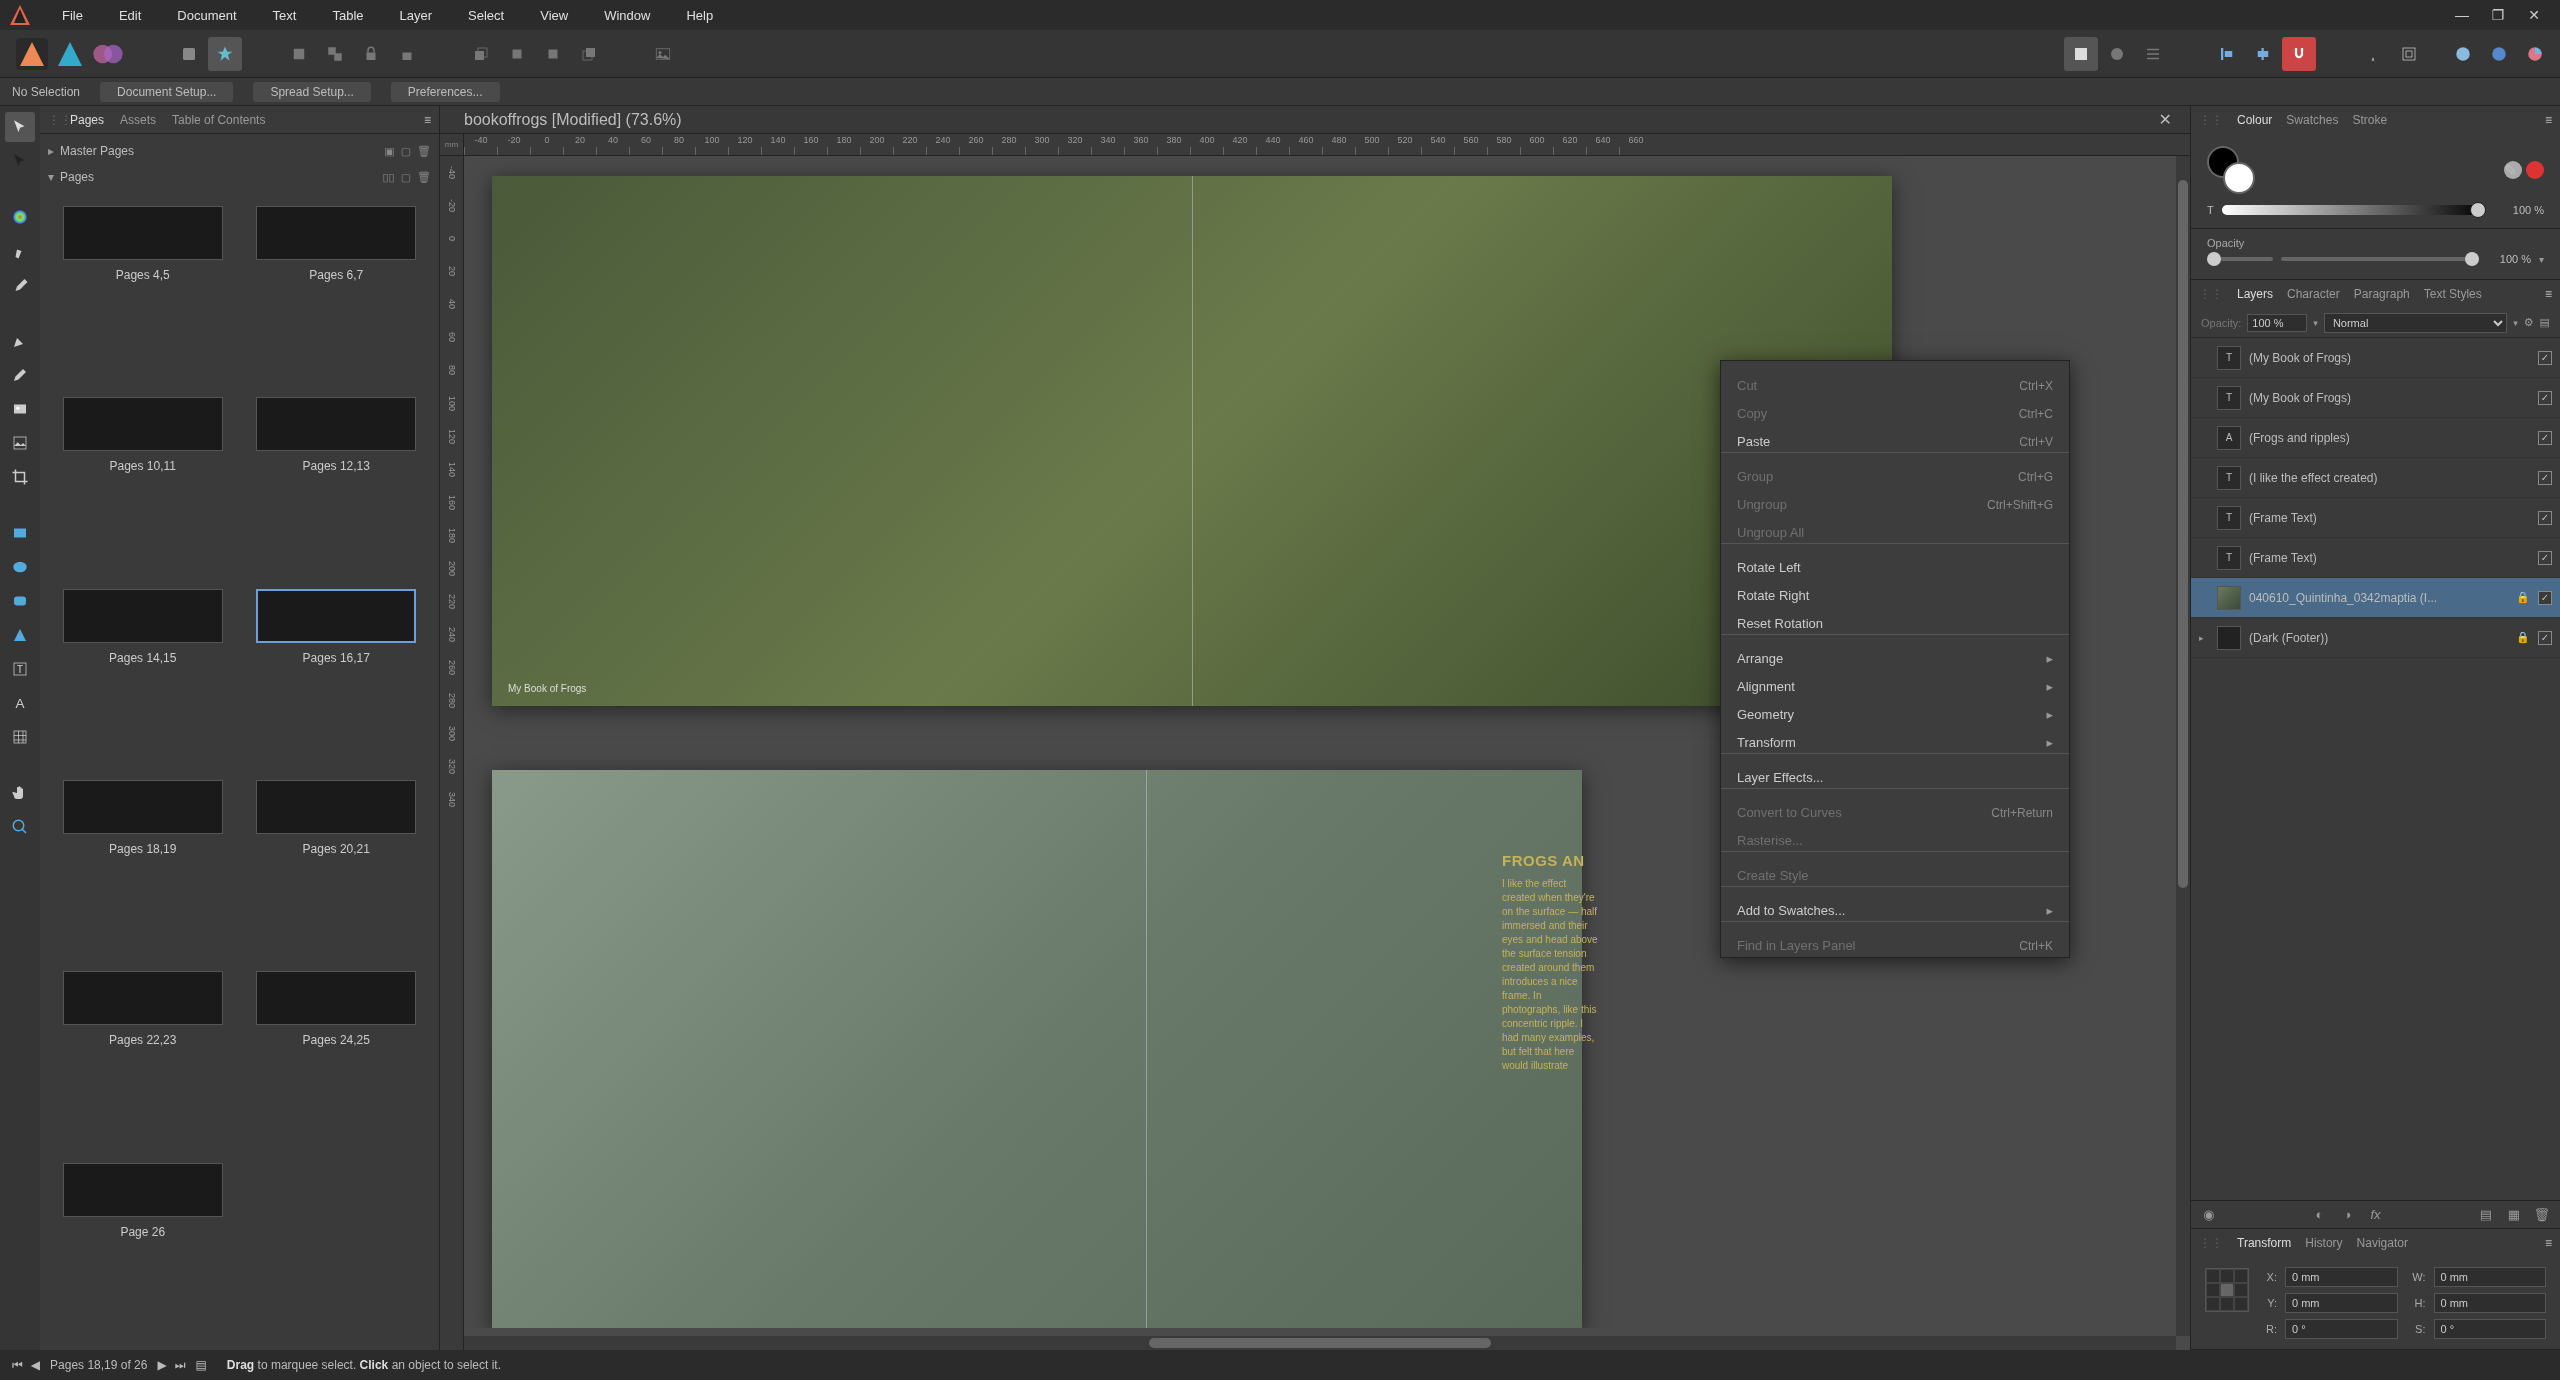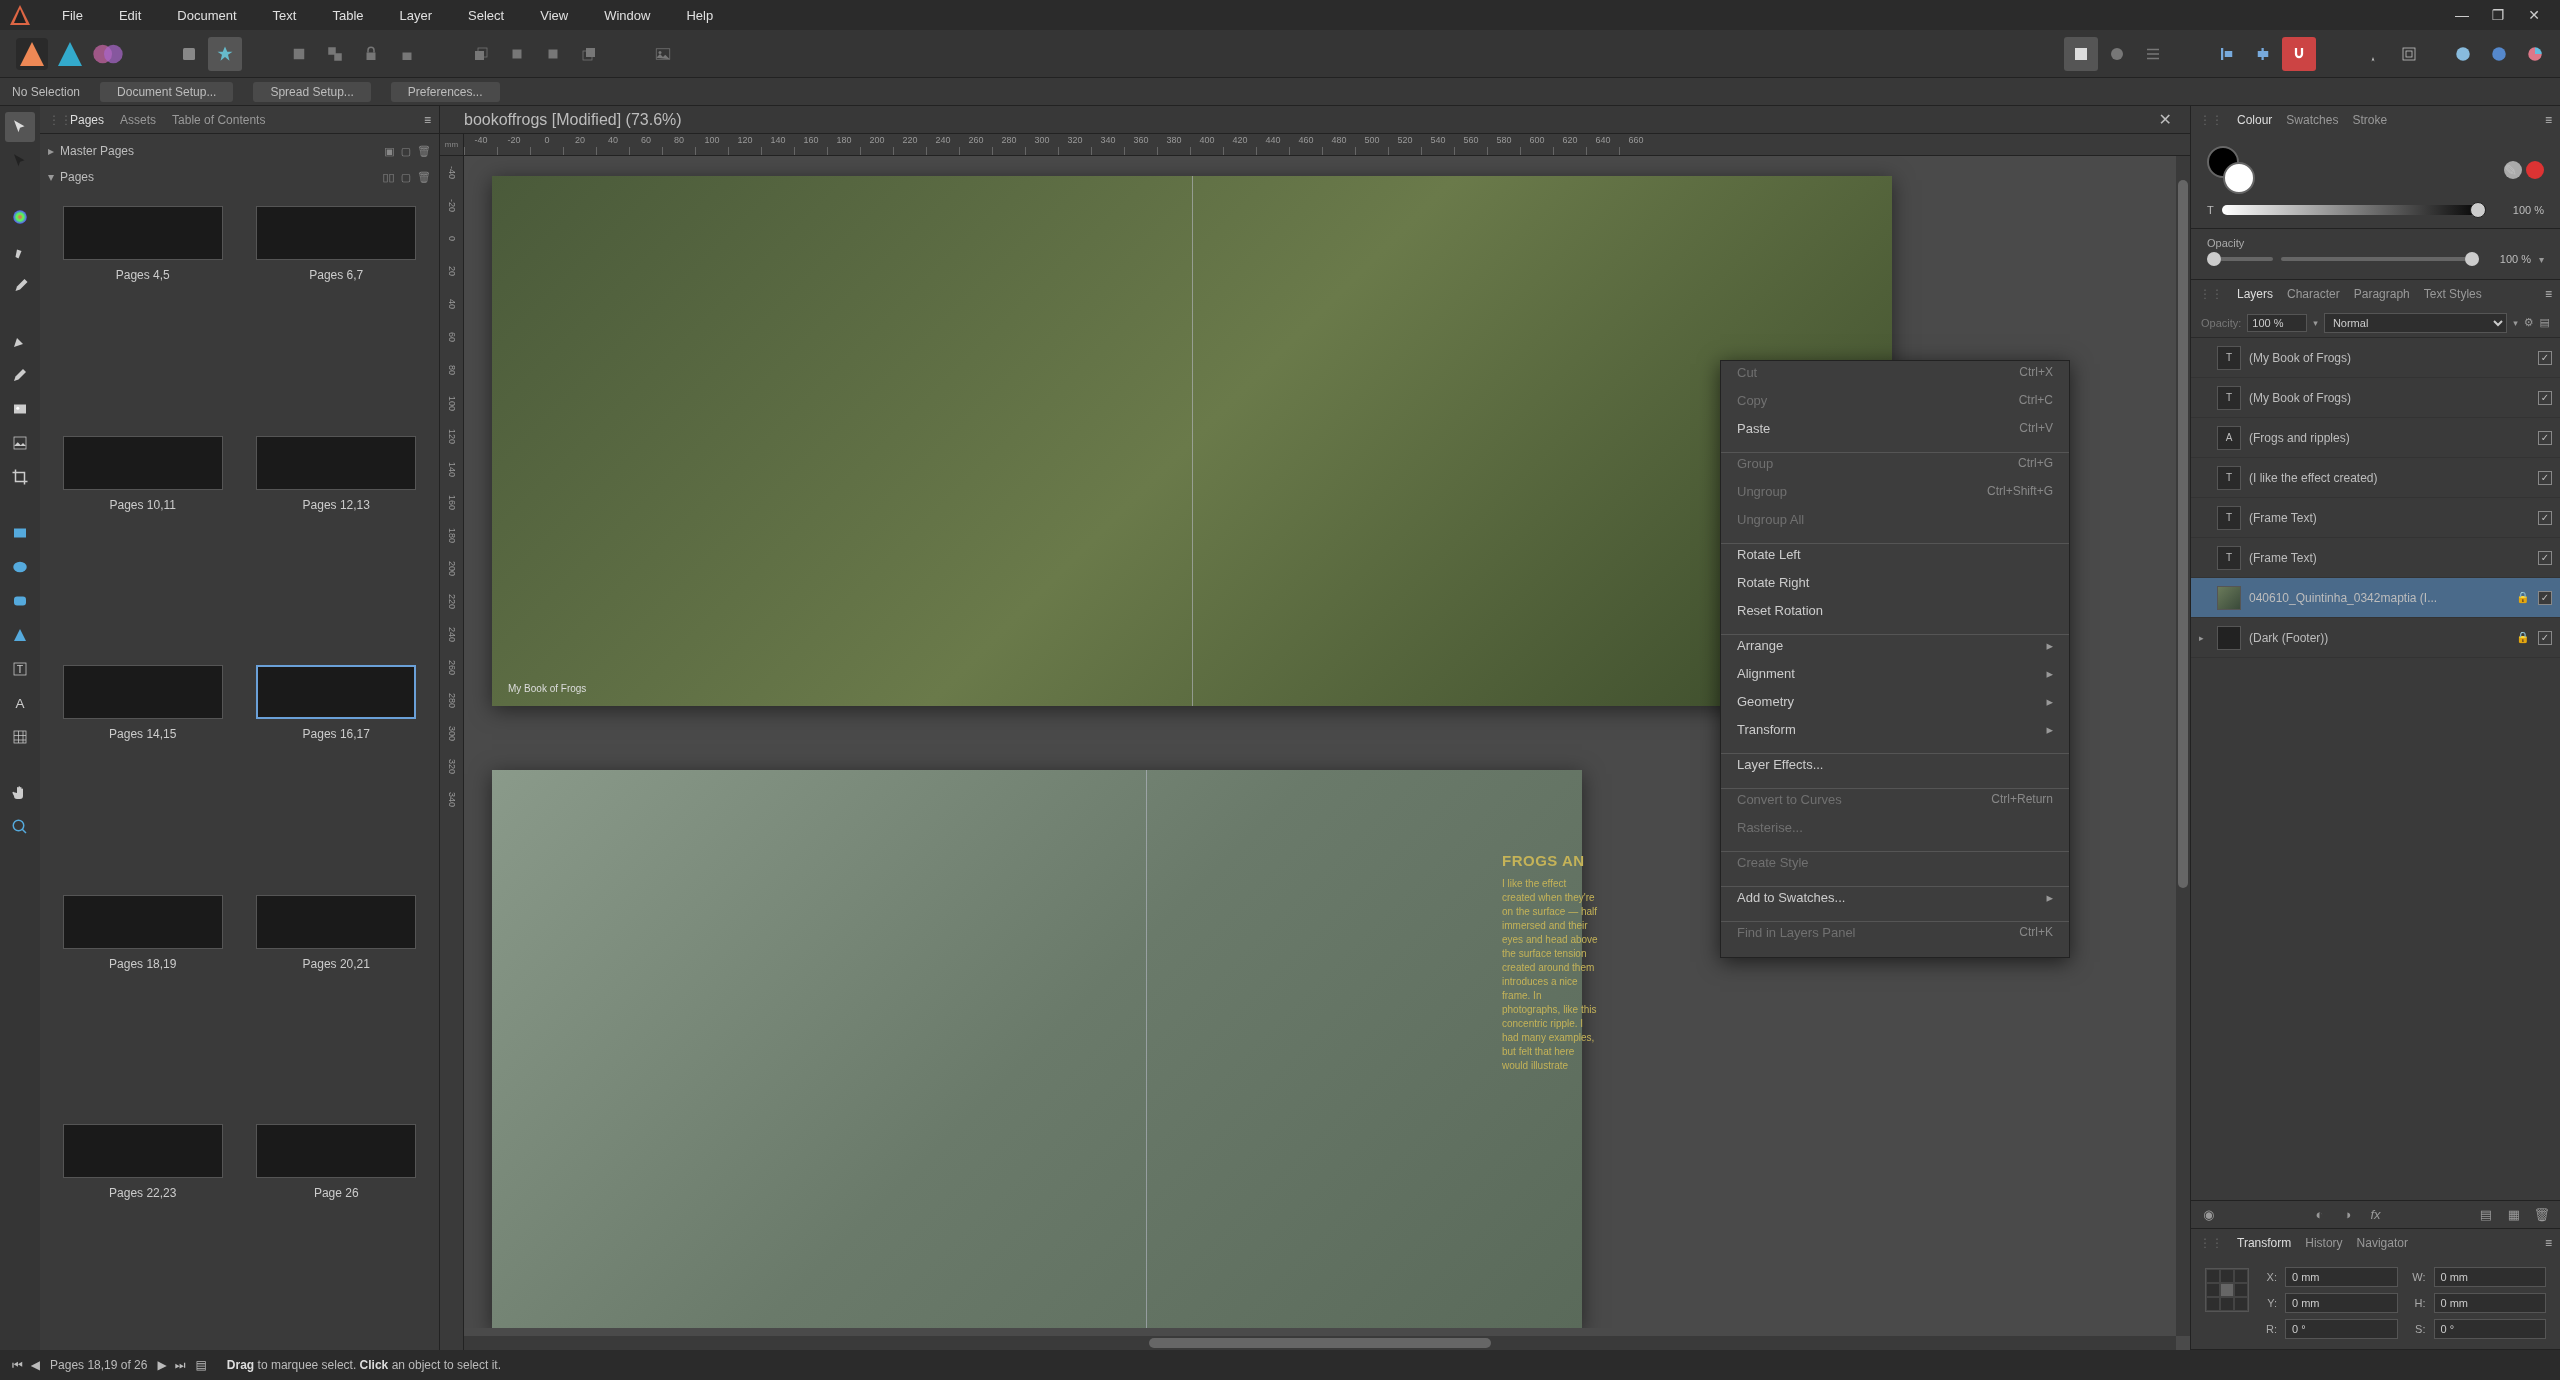--- a/index.html
+++ b/index.html
@@ -74,21 +74,21 @@
 .spread .body-text { position:absolute; font-size:11px; line-height:1.4; }
 .spread .body-text .h { color:#c5b358; font-weight:600; font-size:15px; margin-bottom:6px; letter-spacing:0.5px; }
 .spread .body-text .p { color:#c5b358; font-size:10px; }
 
 .scrollbar-h { position:absolute; bottom:0; left:24px; right:14px; height:14px; background:#3a3a3a; }
 .scrollbar-h .thumb { position:absolute; left:40%; width:20%; top:2px; bottom:2px; background:#666; border-radius:6px; cursor:pointer; }
 .scrollbar-v { position:absolute; top:22px; right:0; bottom:14px; width:14px; background:#3a3a3a; }
 .scrollbar-v .thumb { position:absolute; top:2%; height:60%; left:2px; right:2px; background:#666; border-radius:6px; cursor:pointer; }
 
 .context-menu { position:absolute; top:360px; left:1720px; width:350px; background:#3d3d3d; border:1px solid #222; box-shadow:0 4px 20px rgba(0,0,0,0.6); font-size:13px; padding:4px 0; z-index:1000; }
-.context-menu .mi { display:flex; align-items:flex-start; height:28px; padding:0 16px; cursor:pointer; color:#ccc;gap:44px; }
+.context-menu .mi { display:flex; align-items:flex-end; height:28px; padding:0 16px; cursor:pointer; color:#ccc;gap:44px; }
 .context-menu .mi.dis { color:#707070; cursor:default; }
 .context-menu .mi .lbl { flex:1; }
 .context-menu .mi .sc { color:#888; font-size:12px; }
 .context-menu .mi .arr { color:#999; }
 .context-menu .sep { height:1px; background:#555; margin:3px 0; }
 
 .panel-right { width:370px; background:#3a3a3a; display:flex; flex-direction:column; border-left:1px solid #222; }
 .pr-sec { border-bottom:1px solid #222; }
 .pr-tabs { display:flex; align-items:center; height:28px; padding:0 8px; font-size:12px; gap:14px; }
 .pr-tabs .ptab { cursor:pointer; color:#999; }
@@ -528,20 +528,24 @@
         </div>
         <div class="page-cell">
           <div class="thumb tg9"></div>
           <div class="cap">Pages 20,21</div>
         </div>
         <div class="page-cell">
           <div class="thumb tg10"></div>
           <div class="cap">Pages 22,23</div>
         </div>
         <div class="page-cell">
+          <div class="thumb tg11"></div>
+          <div class="cap">Pages 24,25</div>
+        </div>
+        <div class="page-cell">
           <div class="thumb tg12"></div>
           <div class="cap">Page 26</div>
         </div>
       </div>
   </div>
 
   <div class="canvas-area">
     <div class="doc-tabs">
       <span class="dtab">bookoffrogs [Modified] (73.6%)</span>
       <span class="dclose">✕</span>

